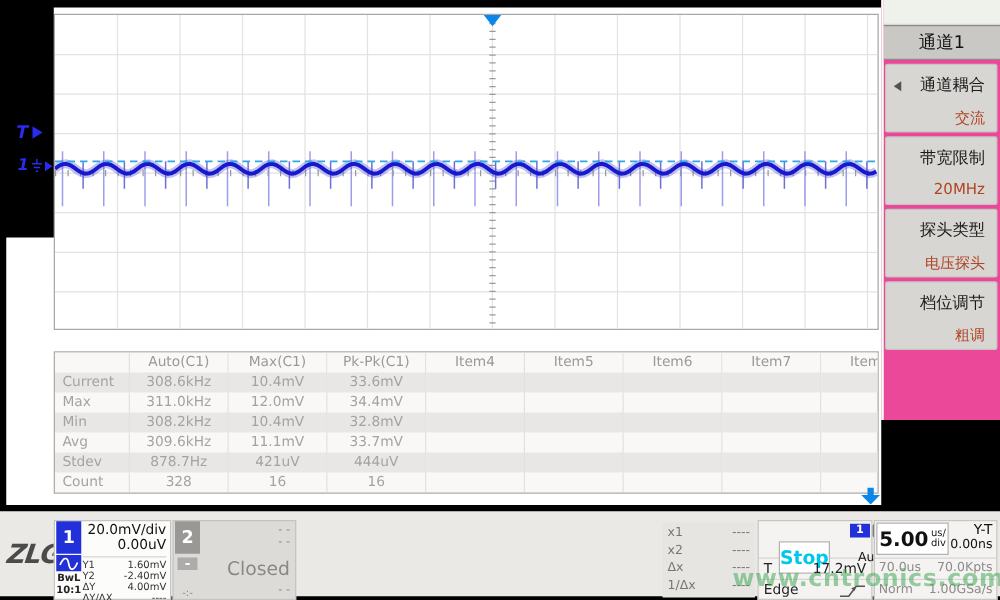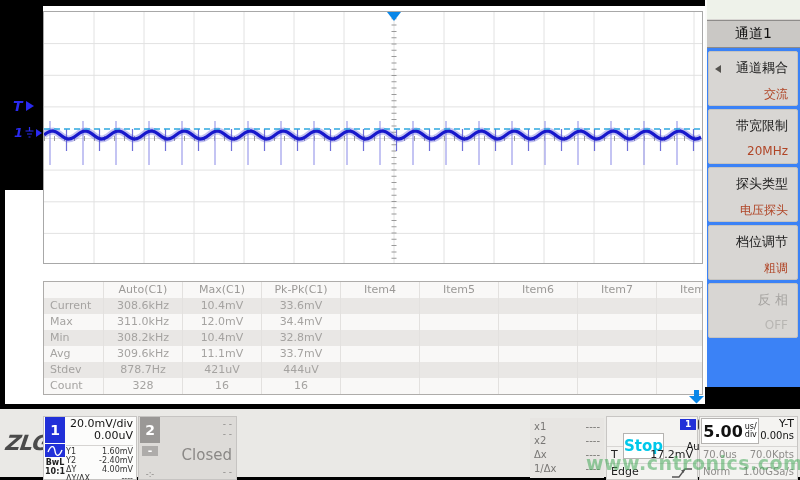--- a/index.html
+++ b/index.html
@@ -29,21 +29,21 @@
           display:grid;grid-template-columns:60px repeat(8,79px);grid-auto-rows:16px;align-content:start}
   .mcell{font-size:11px;line-height:16px;color:#a5a3a1;text-align:center;white-space:nowrap;
          border-right:1px solid #e3e1df;overflow:hidden}
   .mlabel{text-align:left;padding-left:6px}
   .mhead{color:#9b9997;background:#f9f8f7}
   .mstripe{background:#e9e7e5}
 
   .down-arrow{position:absolute;left:688px;top:390px}
 
   
-  .sidebar{position:absolute;left:705px;top:0;width:95px;height:387px;background:#3b82f6;
+  .sidebar{position:absolute;left:705px;top:0;width:95px;height:336px;background:#ec4899;
            border-left:2px solid #fbfbf9;box-sizing:border-box}
   .sb-top{height:19px;background:#eef2ea;border-bottom:1px solid #d8d6d3}
   .sb-header{height:26px;background:#cac8c5;border-top:1px solid #8e8c8a;border-bottom:1px solid #8e8c8a;
              display:flex;align-items:center;justify-content:center;font-size:14px;color:#111}
   .sb-item{position:relative;margin:3px 2px 0 1px;height:55px;background:#d8d6d3;
            border:1px solid #c6c4c0;border-radius:2px;box-sizing:border-box;
            padding:7px 9px 0 0;text-align:right}
   .sb-label{font-size:13px;color:#1a1a1a}
   .sb-value{font-size:12px;color:#b04526;margin-top:9px}
   .sb-arrow{position:absolute;left:6px;top:13px;width:0;height:0;border-top:4px solid transparent;
@@ -232,24 +232,20 @@
     <div class="sb-label">带宽限制</div>
     <div class="sb-value">20MHz</div>
   </div>
   <div class="sb-item">
     <div class="sb-label">探头类型</div>
     <div class="sb-value">电压探头</div>
   </div>
   <div class="sb-item">
     <div class="sb-label">档位调节</div>
     <div class="sb-value">粗调</div>
-  </div>
-  <div class="sb-item muted">
-    <div class="sb-label">反 相</div>
-    <div class="sb-value">OFF</div>
   </div>
 </div>
 
 <div class="bottombar">
   <div class="bb-inner">
 
     <div class="logo"><span>ZLG</span><sup>®</sup></div>
 
     <div class="blk ch1">
       <div class="ch1-left">

